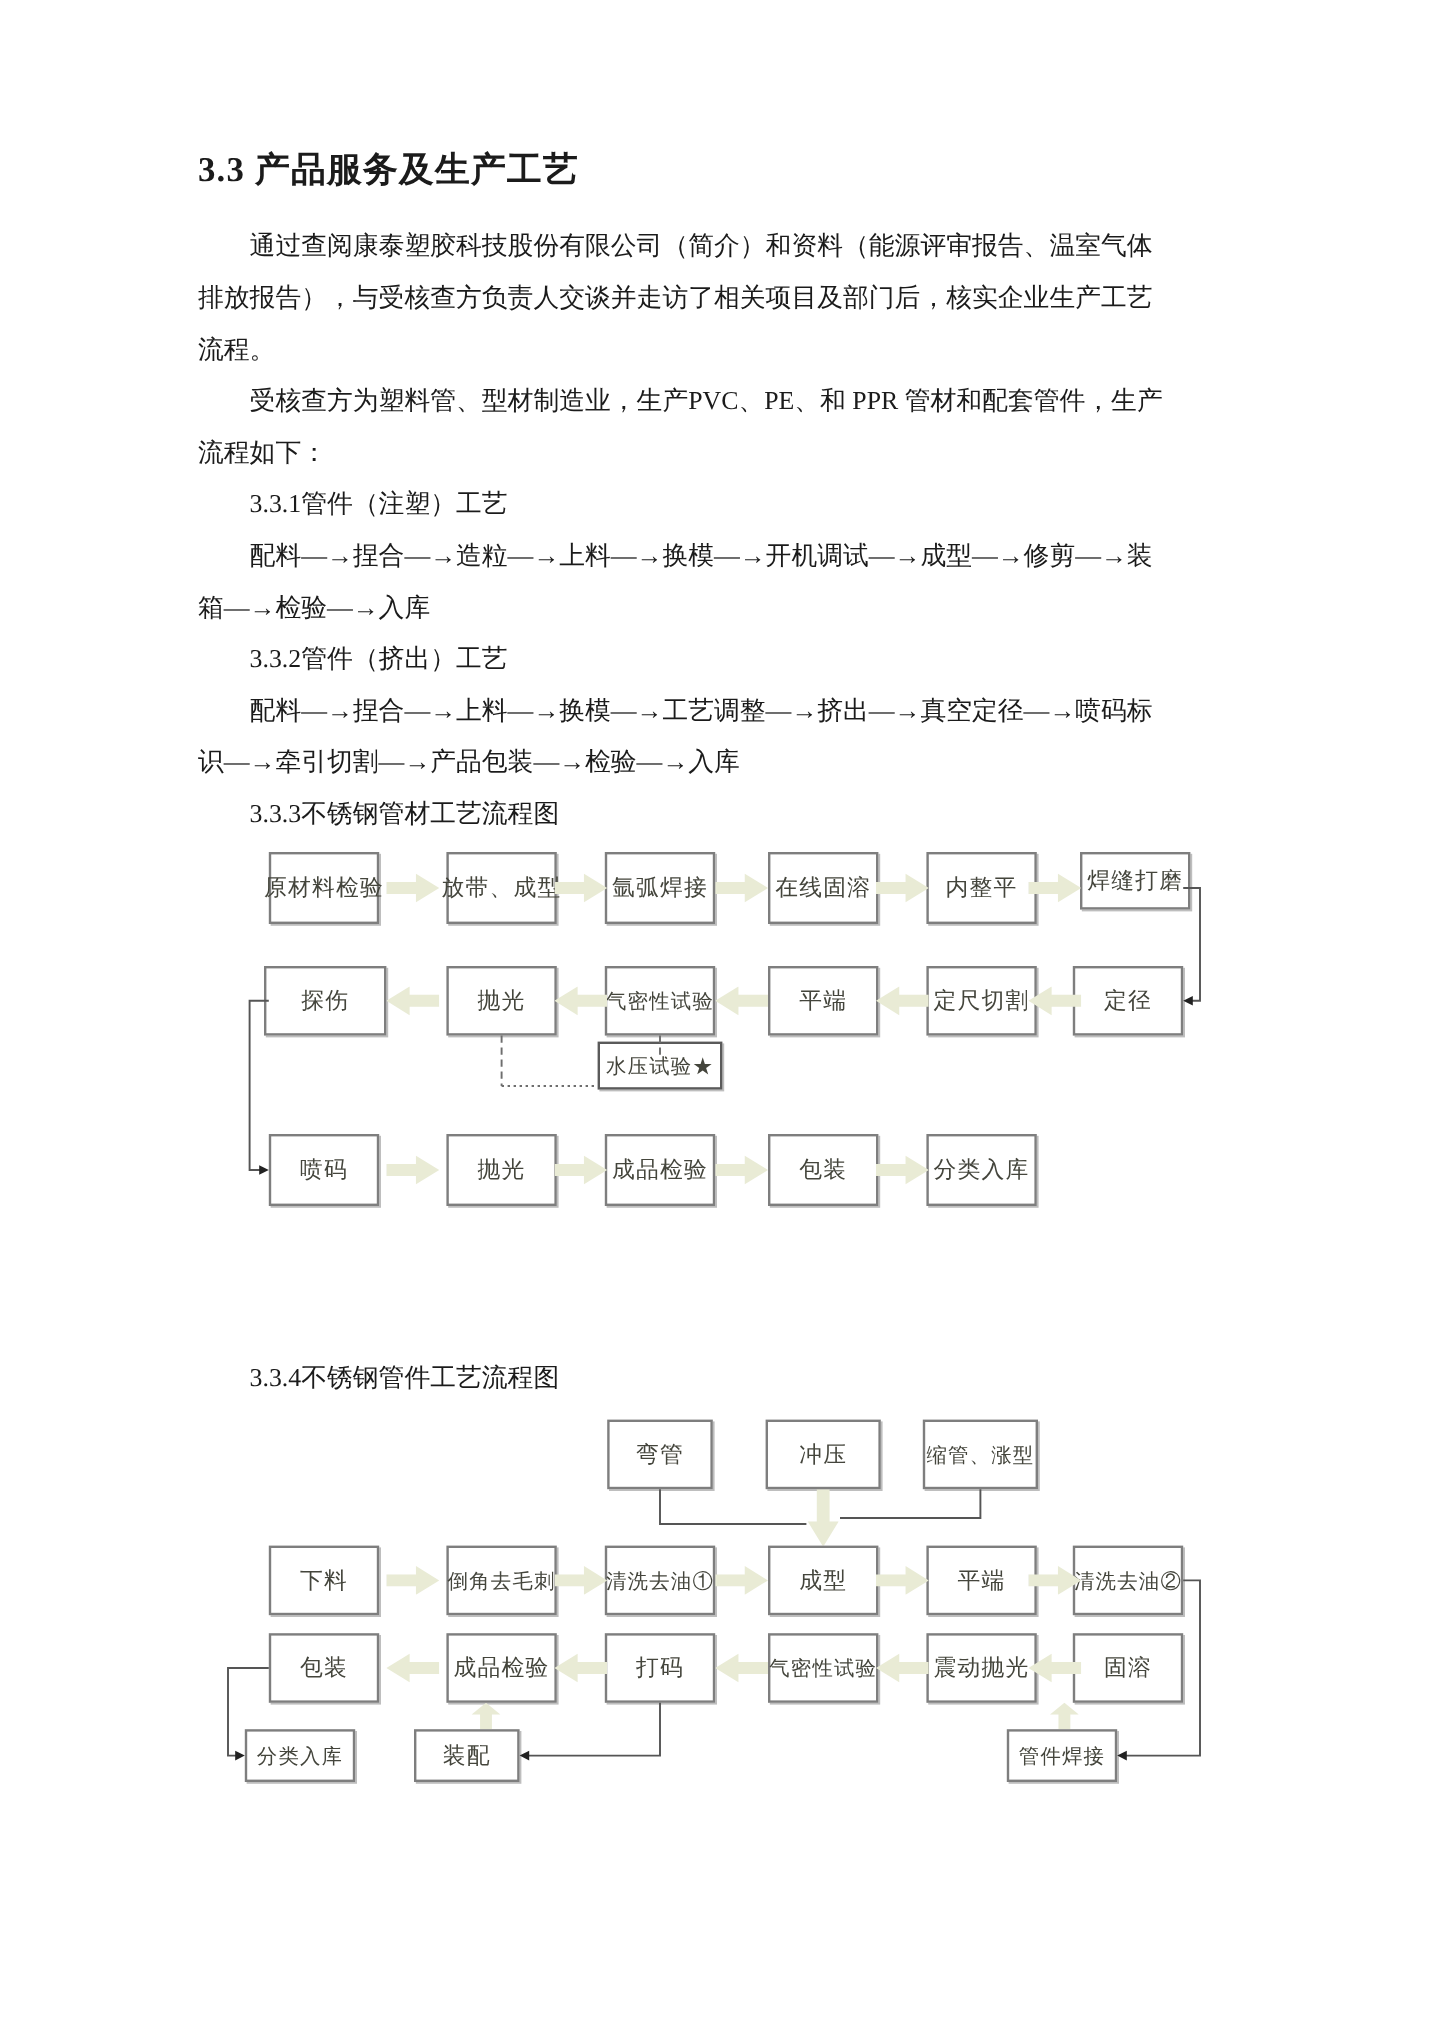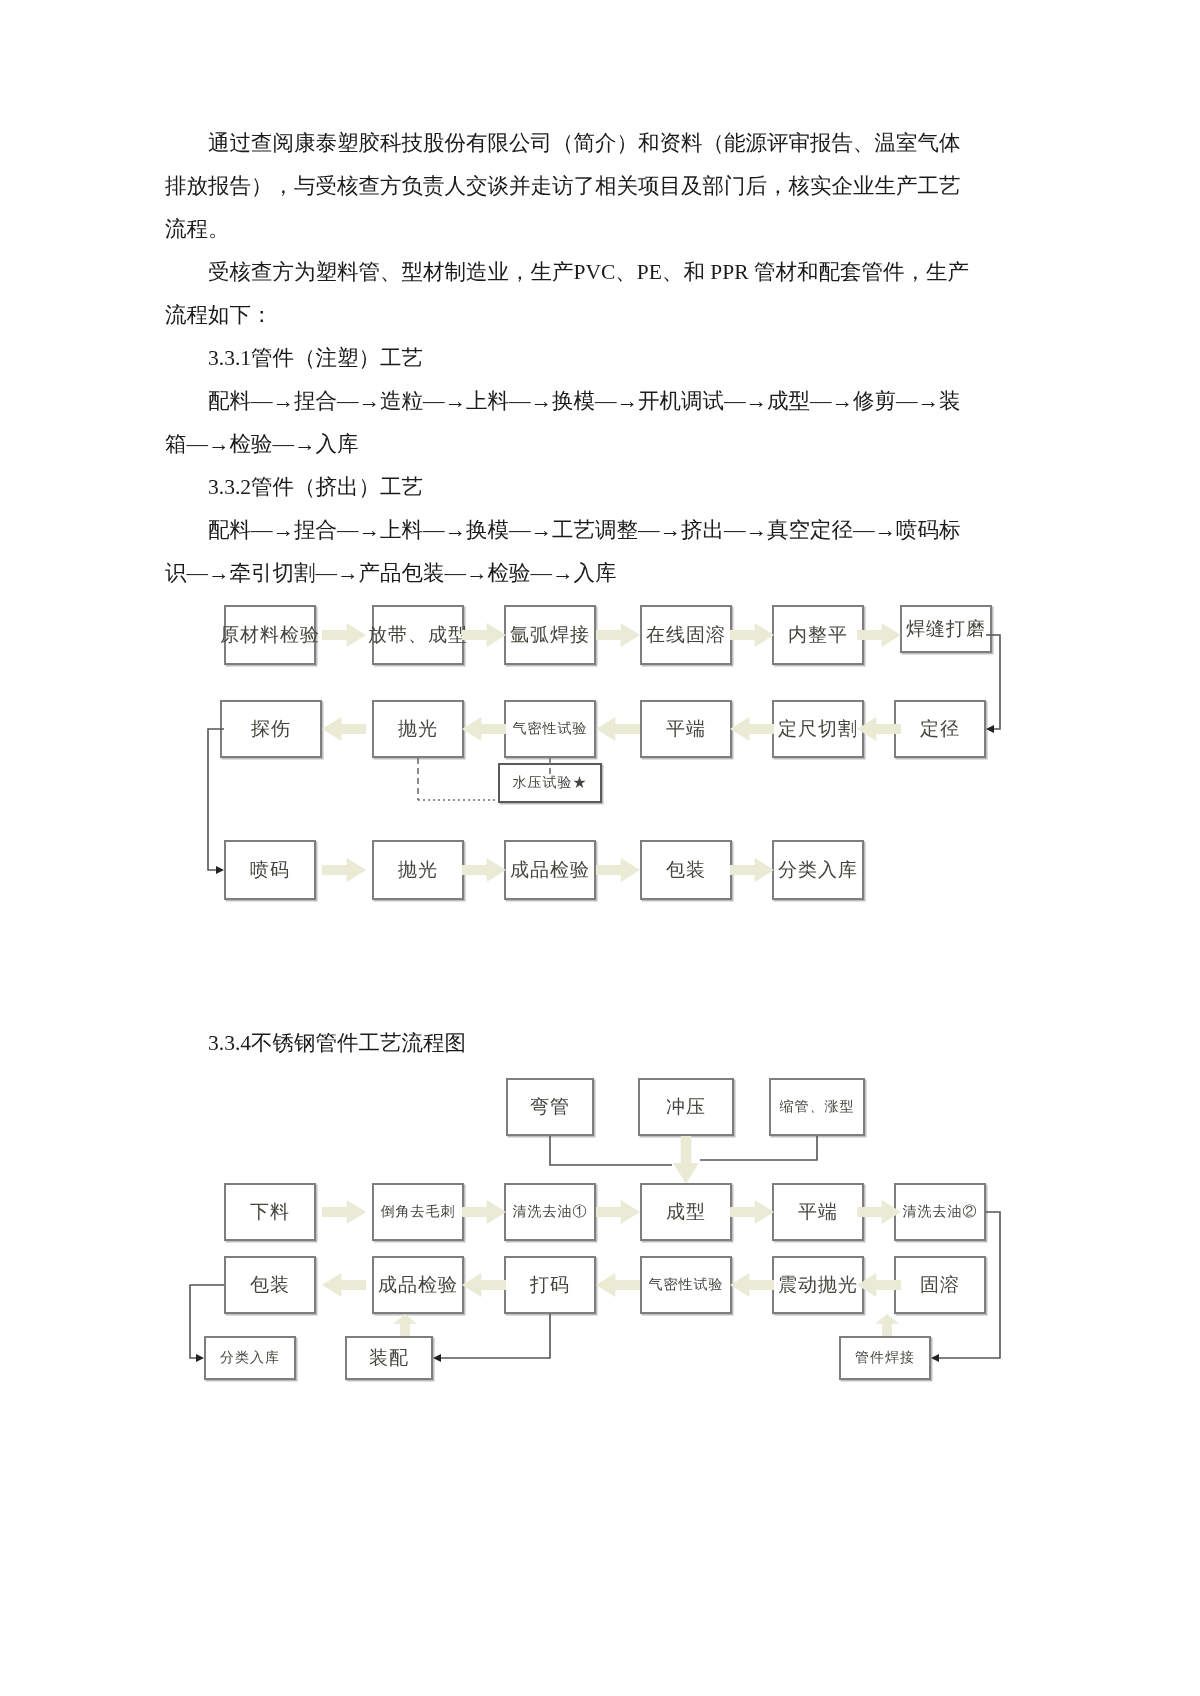--- a/index.html
+++ b/index.html
@@ -16,56 +16,58 @@
   .chart { position:relative; width:830px; margin-left:15px; }
   .c1 { height:305px; margin-top:10px; }
   .c2 { height:330px; margin-top:8px; }
   .fbox {
     position:absolute; background:#fff; border:2px solid #7e7e7e;
     box-shadow:1.5px 1.5px 0 rgba(110,110,110,.45);
     display:flex; align-items:center; justify-content:center;
     font-size:19px; color:#44453c; letter-spacing:1px; box-sizing:border-box;
     white-space:nowrap;
   }
-  .fbox.small { font-size:14px; }
+  .fbox.small { font-size:17px; }
   .bar { position:absolute; background:#e9ebd5;
          filter:drop-shadow(0 0 1px #8f937b); }
   .bar.r { clip-path:polygon(0 31%, 56% 31%, 56% 4%, 100% 50%, 56% 96%, 56% 69%, 0 69%); }
   .bar.l { clip-path:polygon(100% 31%, 44% 31%, 44% 4%, 0 50%, 44% 96%, 44% 69%, 100% 69%); }
   .bar.d { clip-path:polygon(31% 0, 69% 0, 69% 56%, 96% 56%, 50% 100%, 4% 56%, 31% 56%); }
   .bar.u { clip-path:polygon(31% 100%, 69% 100%, 69% 44%, 96% 44%, 50% 0, 4% 44%, 31% 44%); }
   .overlay { position:absolute; left:0; top:0; pointer-events:none; }
   .overlay path { fill:none; stroke:#555; stroke-width:1.6; }
   .overlay path.dash { stroke:#6e6e6e; stroke-dasharray:6 4; }
   .overlay path.dot  { stroke:#6e6e6e; stroke-dasharray:2 3; }
   .overlay polygon { fill:#222; }
 
   .pageno { text-align:center; font-size:18px; margin-top:76px; }
 </style>
 </head>
 <body>
 
 <div class="page">
 
+  <h1 class="doc-title">3.3 产品服务及生产工艺</h1>
 
   <div class="tline ind">通过查阅康泰塑胶科技股份有限公司（简介）和资料（能源评审报告、温室气体</div>
   <div class="tline">排放报告），与受核查方负责人交谈并走访了相关项目及部门后，核实企业生产工艺</div>
   <div class="tline">流程。</div>
 
   <div class="tline ind">受核查方为塑料管、型材制造业，生产PVC、PE、和 PPR 管材和配套管件，生产</div>
   <div class="tline">流程如下：</div>
 
   <div class="tline ind">3.3.1管件（注塑）工艺</div>
   <div class="tline ind">配料—→捏合—→造粒—→上料—→换模—→开机调试—→成型—→修剪—→装</div>
   <div class="tline">箱—→检验—→入库</div>
 
   <div class="tline ind">3.3.2管件（挤出）工艺</div>
   <div class="tline ind">配料—→捏合—→上料—→换模—→工艺调整—→挤出—→真空定径—→喷码标</div>
   <div class="tline">识—→牵引切割—→产品包装—→检验—→入库</div>
 
+  <div class="tline ind">3.3.3不锈钢管材工艺流程图</div>
 
   <div class="chart c1">
 
     <div class="fbox" style="left:44px;top:0;width:92px;height:60px">原材料检验</div>
     <div class="fbox" style="left:192px;top:0;width:92px;height:60px">放带、成型</div>
     <div class="fbox" style="left:324px;top:0;width:92px;height:60px">氩弧焊接</div>
     <div class="fbox" style="left:460px;top:0;width:92px;height:60px">在线固溶</div>
     <div class="fbox" style="left:592px;top:0;width:92px;height:60px">内整平</div>
     <div class="fbox" style="left:720px;top:0;width:92px;height:48px">焊缝打磨</div>
     <div class="bar r" style="left:142px;top:17px;width:44px;height:26px"></div>

